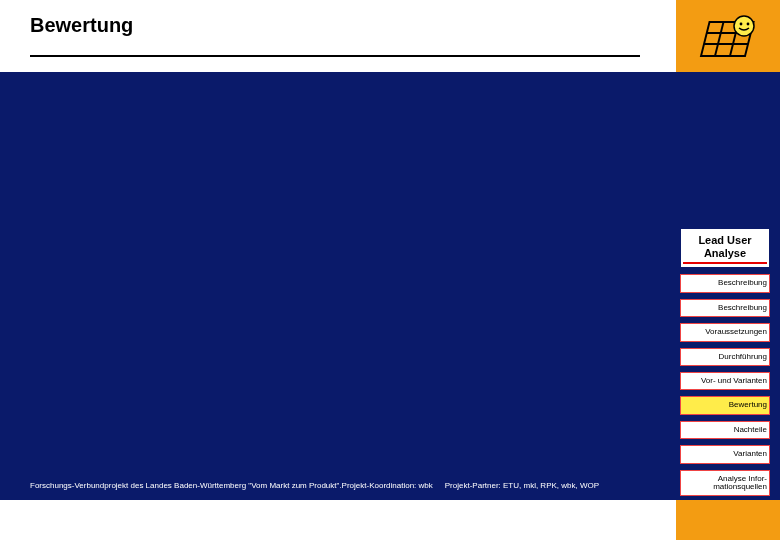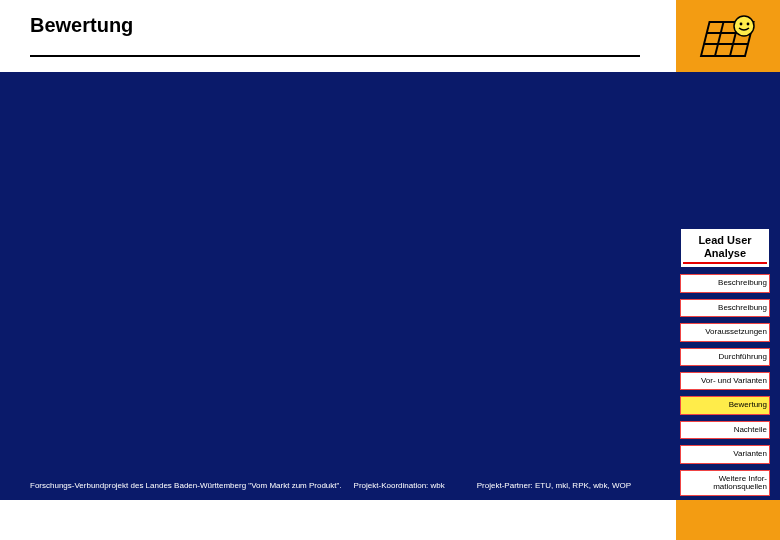--- a/index.html
+++ b/index.html
@@ -94,26 +94,26 @@
   }
   .nav-wrap { position: relative; }
   .footer {
     position: absolute;
     bottom: 10px;
     left: 30px;
     right: 16px;
     font-size: 8px;
     color: #fff;
     display: flex;
-    gap: 12px;
+    gap: 0;
     white-space: nowrap;
   }
   .footer .seg1 { }
   .footer .seg2 { }
-  .footer .seg3 { margin-left: 20px; }
+  .footer .seg3 { margin-left: 12px; }
   .footer .u { }
 </style>
 </head>
 <body>
 
 <div class="slide">
 
   <div class="orange-strip"></div>
 
   <div class="logo-box">
@@ -181,21 +181,21 @@
               <div>Nachteile</div>
             </div>
           </div>
           <div class="nav-wrap">
             <div class="nav-item">
               <div>Varianten</div>
             </div>
           </div>
           <div class="nav-wrap">
             <div class="nav-item">
-              <div>Weitere Infor-</div>
+              <div>Analyse Infor-</div>
               <div>mationsquellen</div>
             </div>
           </div>
         </div>
     </div>
 
     <div class="footer">
       <span class="seg1">Forschungs-Verbundprojekt des Landes Baden-Württemberg "Vom Markt zum Produkt".</span>
       <span class="seg2">
         <span>Projekt-Koordination: </span><span class="u">wbk</span>

